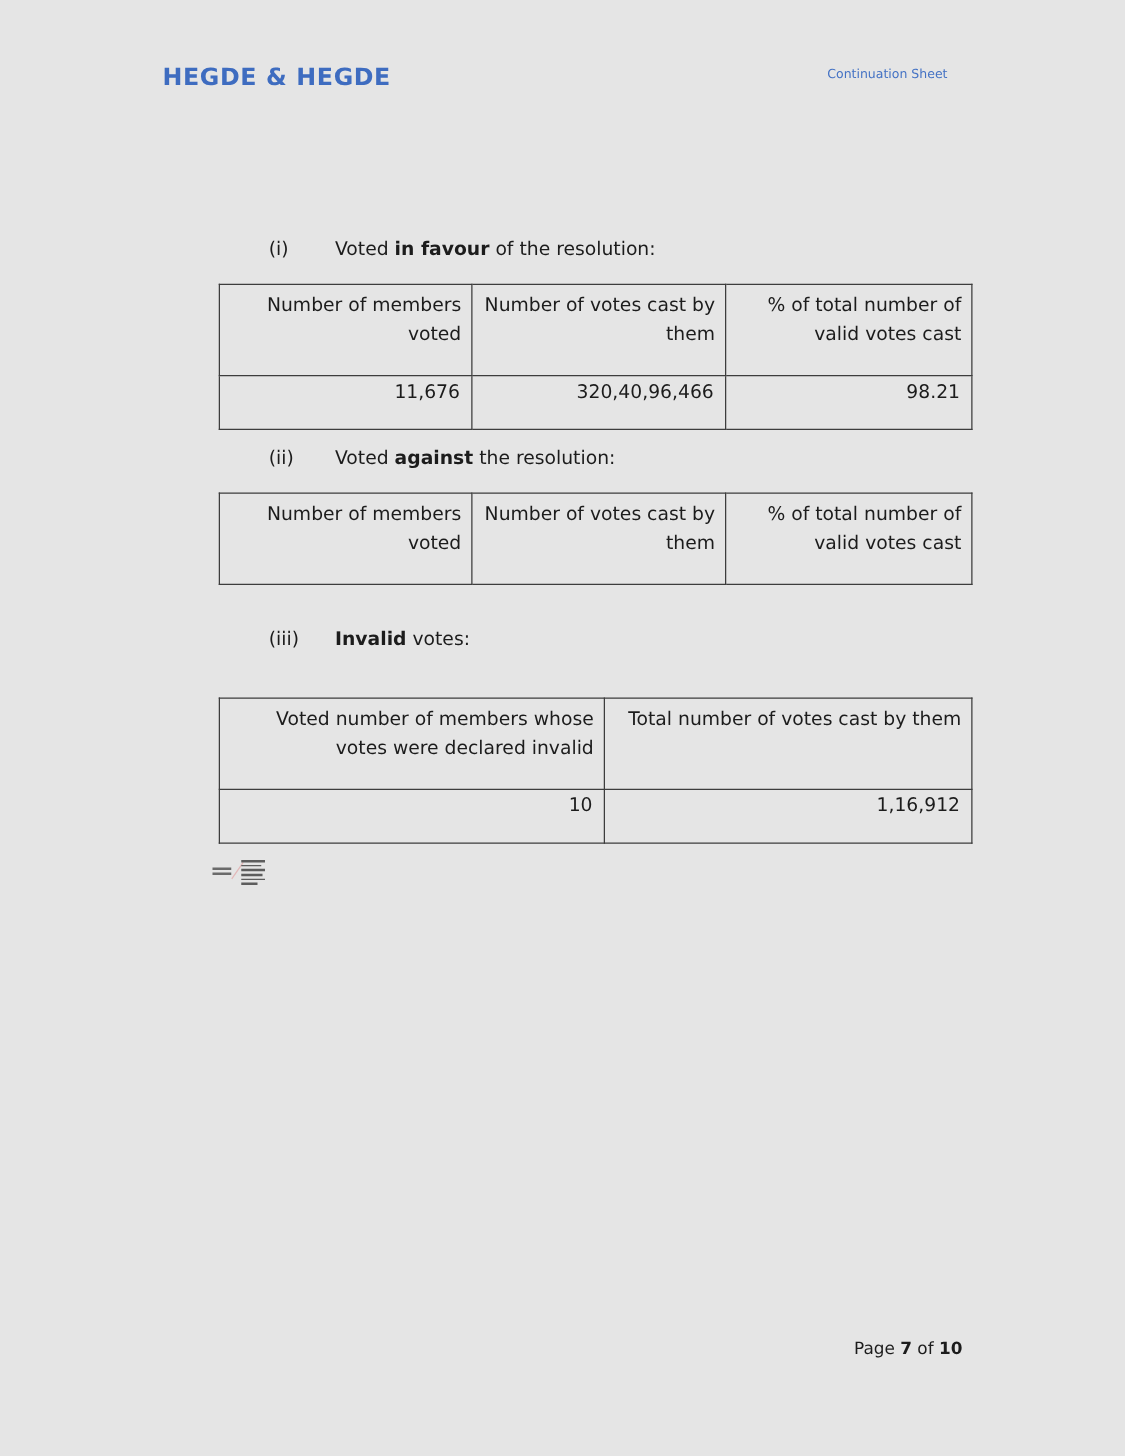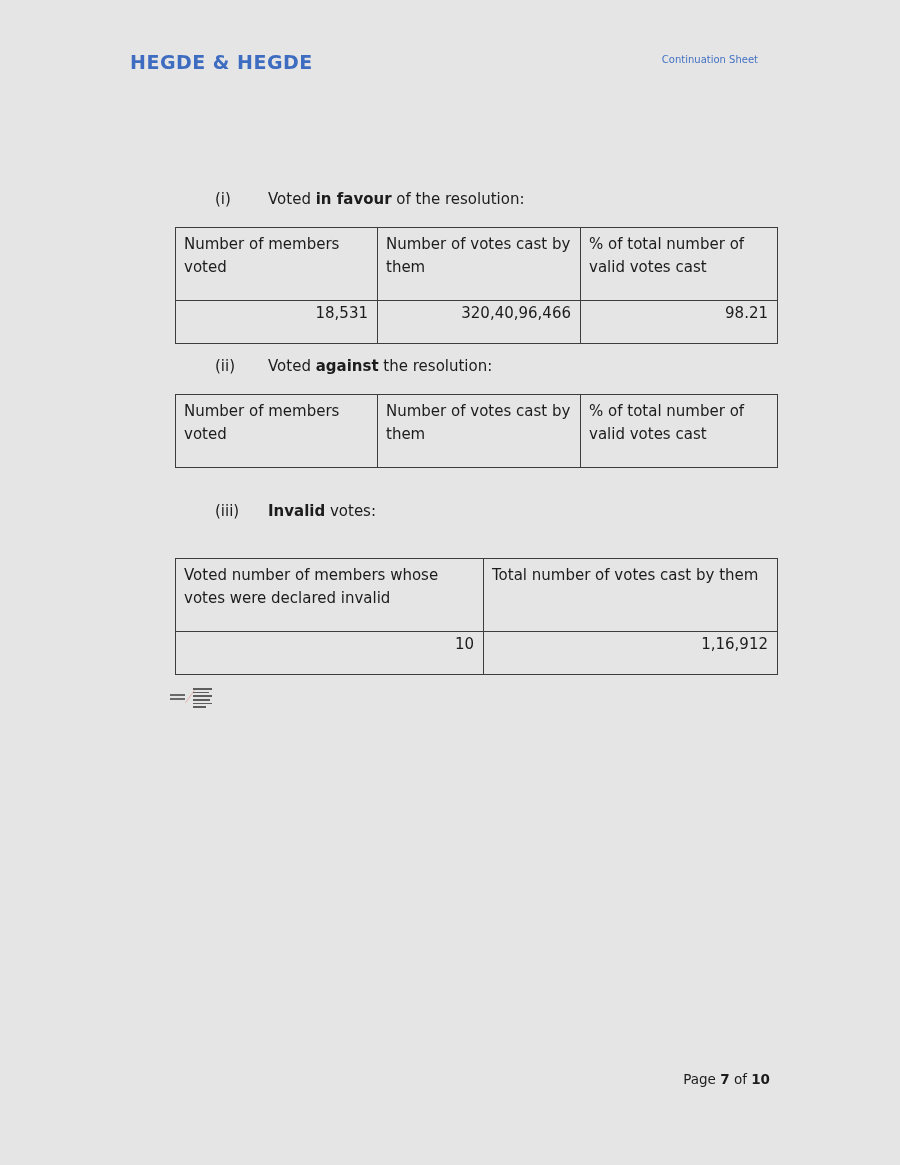--- a/index.html
+++ b/index.html
@@ -66,21 +66,21 @@
     table-layout: fixed;
     font-size: 15px;
     color: #1c1c1c;
   }
   table.vote-table th, table.vote-table td {
     border: 1px solid #3d3d3d;
     vertical-align: top;
     font-weight: normal;
   }
   table.vote-table th {
-    text-align: left;
+    text-align: right;
     padding: 5px 8px;
     height: 62px;
     line-height: 1.5;
   }
   table.vote-table td {
     text-align: right;
     padding: 3px 9px 14px 9px;
     height: 25px;
   }
   .t1 { left: 175px; top: 227px; }
@@ -144,21 +144,21 @@
         <col style="width:203px">
         <col style="width:197px">
       </colgroup>
     <tbody>
         <tr>
       <th>Number of members voted</th>
       <th>Number of votes cast by them</th>
       <th>% of total number of valid votes cast</th>
     </tr>
     <tr>
-      <td>18,531</td>
+      <td>11,676</td>
       <td>320,40,96,466</td>
       <td>98.21</td>
     </tr>
   </tbody>
     </table>
 
   <div class="abs section-line sec2">
     <span class="marker">(ii)</span><span>Voted </span><span class="b">against</span><span> the resolution:</span>
   </div>
 

